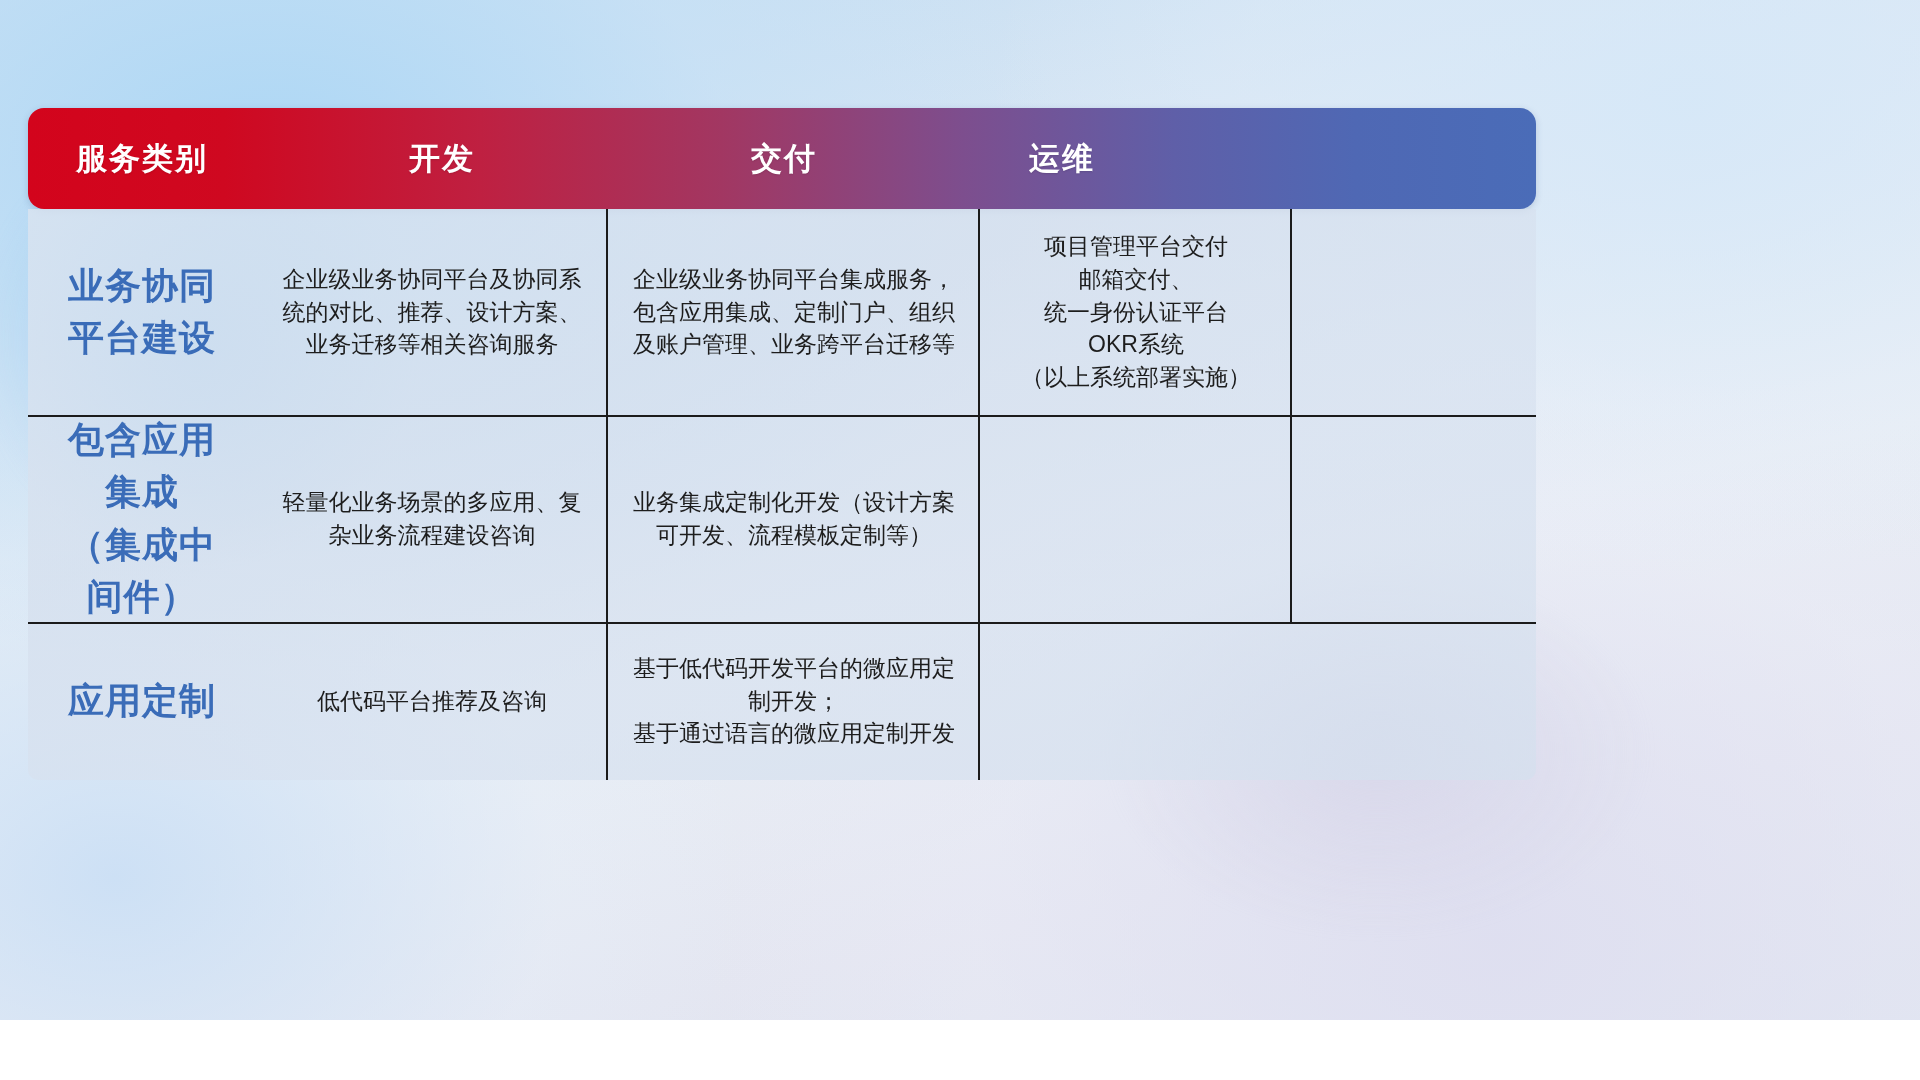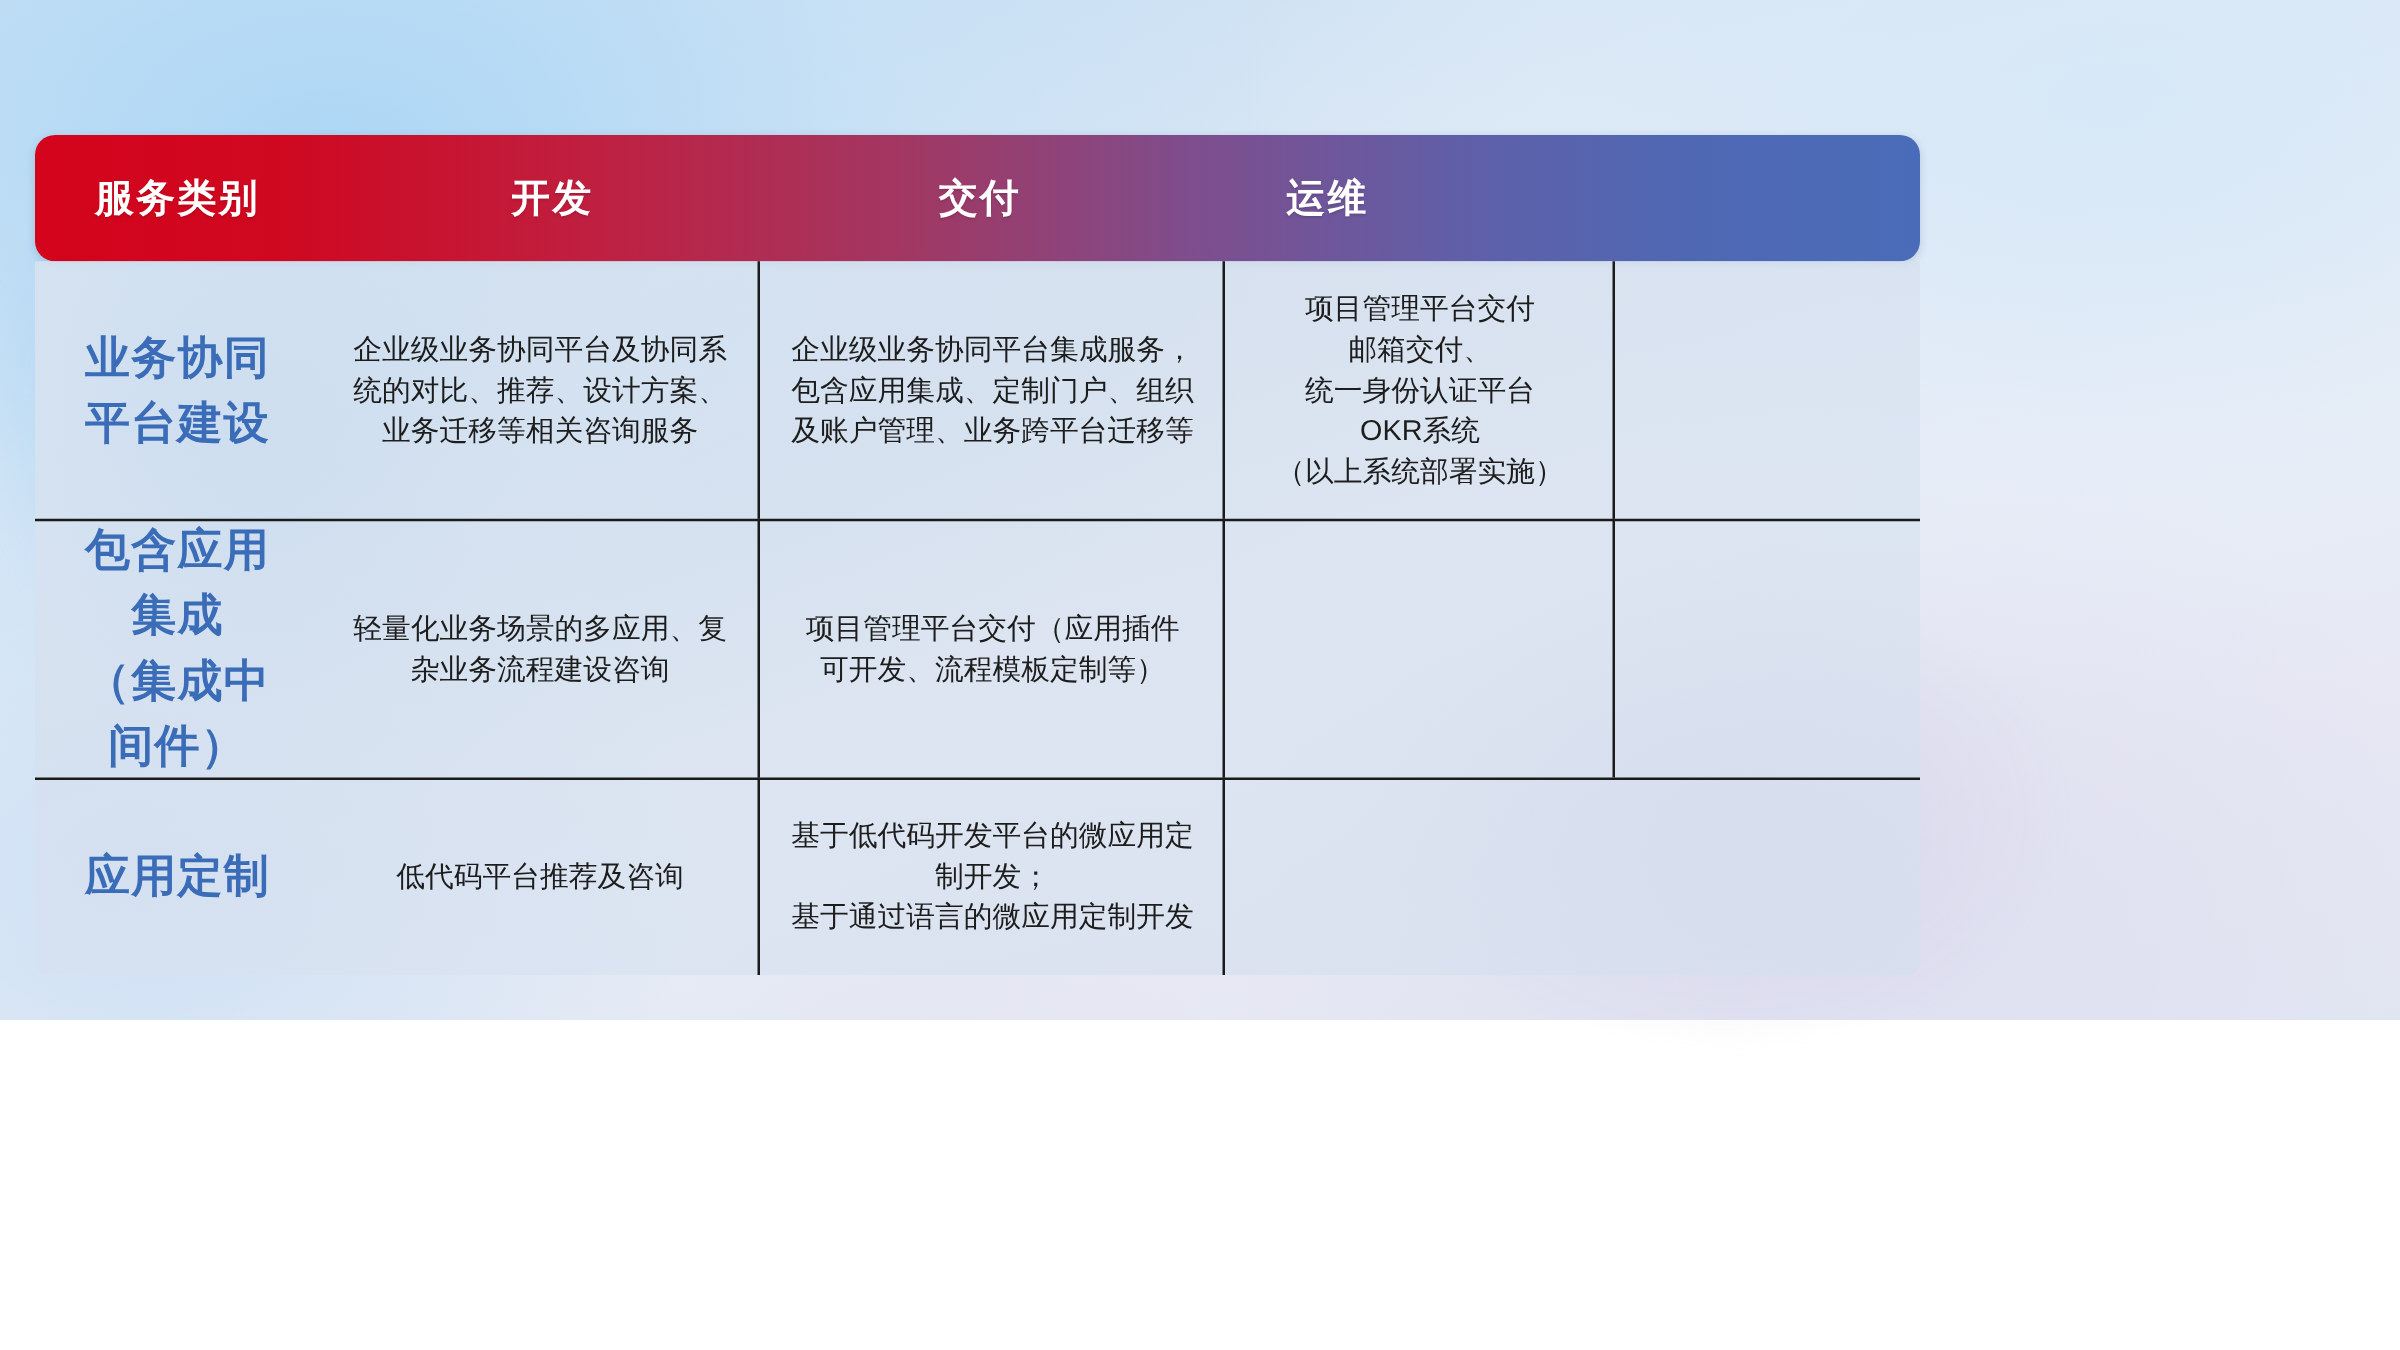--- a/index.html
+++ b/index.html
@@ -8,21 +8,21 @@
   html, body {
     width: 1920px;
     height: 1080px;
     overflow: hidden;
     font-family: "Liberation Sans", "DejaVu Sans", sans-serif;
   }
 
   #stage {
     position: relative;
     width: 1920px;
-    height: 816px;
+    height: 1020px;
     background:
       radial-gradient(1100px 700px at 14% 16%, rgba(170,214,245,0.95) 0%, rgba(196,224,246,0.55) 42%, rgba(226,236,246,0.0) 72%),
       radial-gradient(900px 620px at 88% 10%, rgba(214,232,248,0.9) 0%, rgba(226,238,250,0.35) 50%, rgba(255,255,255,0) 78%),
       radial-gradient(1000px 780px at 78% 92%, rgba(222,222,240,0.85) 0%, rgba(235,235,247,0.35) 52%, rgba(255,255,255,0) 80%),
       radial-gradient(800px 600px at 6% 86%, rgba(200,222,245,0.85) 0%, rgba(229,240,250,0.3) 55%, rgba(255,255,255,0) 80%),
       linear-gradient(168deg, #c3ddf2 0%, #d8e6f4 28%, #e9eef5 58%, #e4e6f1 80%, #dde3ef 100%);
   }
 
   
   #stage::before {
@@ -185,21 +185,21 @@
 统一身份认证平台
 OKR系统
 （以上系统部署实施）</div>
       </div>
 
       <div class="row row-2 divider-top">
         <div class="cell c0 cell-label">包含应用集成
 （集成中间件）</div>
         <div class="cell c1 sep-right">轻量化业务场景的多应用、复
 杂业务流程建设咨询</div>
-        <div class="cell c2 sep-right">项目管理平台交付（应用插件
+        <div class="cell c2 sep-right">业务集成定制化开发（设计方案
 可开发、流程模板定制等）</div>
         <div class="cell c3 sep-right"></div>
         <div class="cell c4"></div>
       </div>
 
       <div class="row row-3 divider-top">
         <div class="cell c0 cell-label">应用定制</div>
         <div class="cell c1 sep-right">低代码平台推荐及咨询</div>
         <div class="cell c2 sep-right">基于低代码开发平台的微应用定
 制开发；

